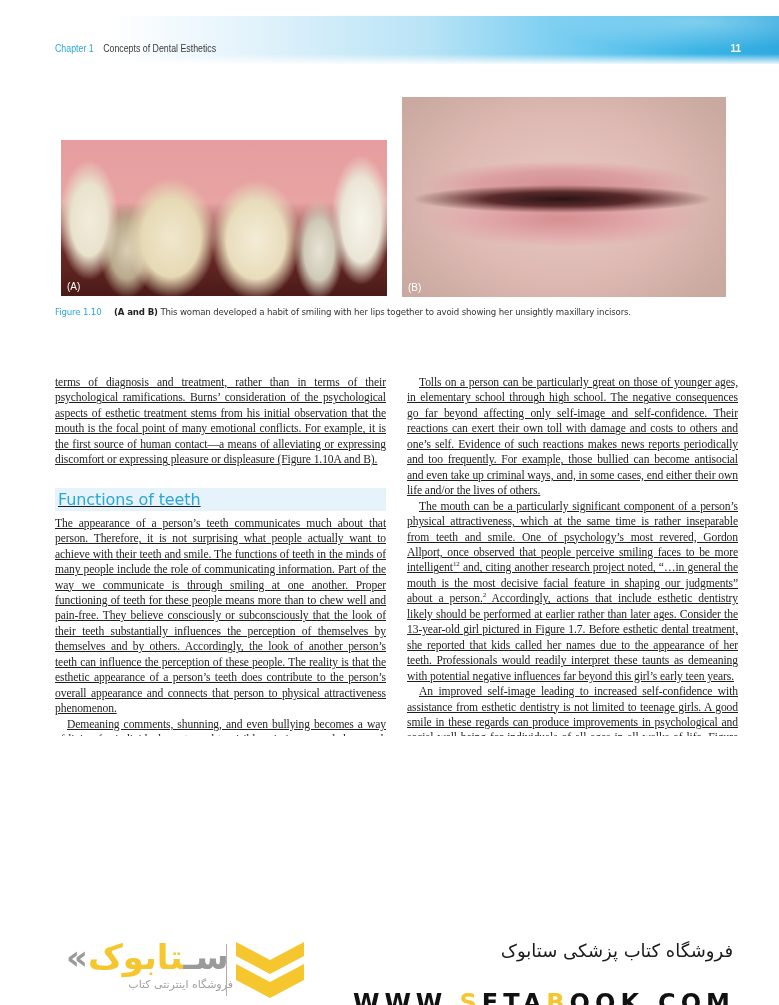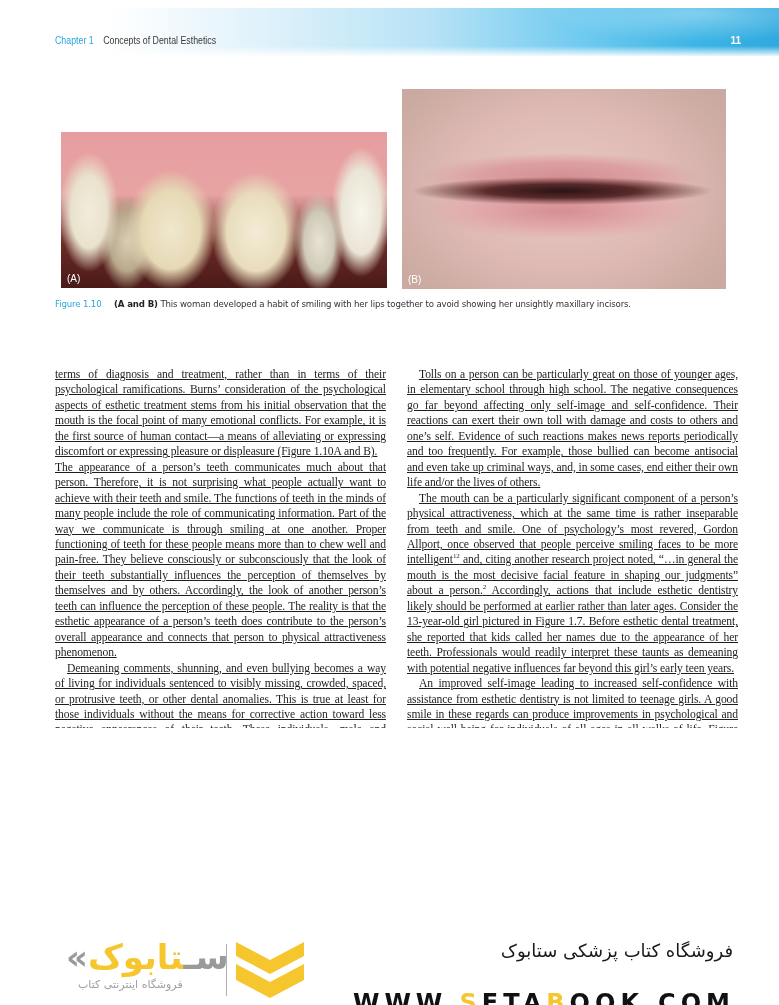--- a/index.html
+++ b/index.html
@@ -3,21 +3,21 @@
 <meta charset="utf-8">
 <style>
   html, body { margin: 0; padding: 0; }
   body {
     width: 779px; height: 1005px; overflow: hidden; position: relative;
     background: #ffffff;
     font-family: "Liberation Serif", "DejaVu Serif", serif;
     color: #1d1d1d;
   }
   .page {
-    position: absolute; left: 0; top: 8px; width: 779px; height: 720px; overflow: hidden;
+    position: absolute; left: 0; top: 16px; width: 779px; height: 720px; overflow: hidden;
     background: #ffffff;
   }
   .header-band {
     position: absolute; left: 0; top: 0; width: 779px; height: 48px;
     background:
       radial-gradient(ellipse 220px 40px at 700px 6px, rgba(255,255,255,0.35), rgba(255,255,255,0) 70%),
       linear-gradient(90deg, #ffffff 0%, #ffffff 14%, #e3f3fb 32%, #b8e3f6 55%, #6fcaf0 75%, #3bb4e5 90%, #2fa9df 100%);
   }
   .header-band::after {
     content: ""; position: absolute; left: 0; right: 0; bottom: 0; height: 10px;
@@ -108,21 +108,21 @@
   .watermark {
     position: absolute; left: 0; top: 928px; width: 779px; height: 89px; background: #ffffff;
   }
   .wm-logo-text {
     position: absolute; left: 66px; top: 10px;
     font-family: "DejaVu Sans", sans-serif; font-size: 34px; font-weight: bold;
     color: #9a9a9a; letter-spacing: -2px; line-height: 38px;
   }
   .wm-logo-text .yel { color: #f6c62e; }
   .wm-logo-sub {
-    position: absolute; left: 78px; top: 50px; width: 140px; text-align: left;
+    position: absolute; left: 93px; top: 50px; width: 140px; text-align: right;
     font-family: "DejaVu Sans", sans-serif; font-size: 11px; color: #a0a0a0; direction: rtl;
   }
   .wm-divider {
     position: absolute; left: 226px; top: 16px; width: 1px; height: 52px; background: #b0b0b0;
   }
   .wm-chevron {
     position: absolute; left: 236px; top: 14px; width: 68px; height: 56px;
   }
   .wm-persian {
     position: absolute; right: 46px; top: 12px;
@@ -154,20 +154,21 @@
   </div>
 
   <div class="caption">
     <span class="fig-num">Figure 1.10</span>
     <span class="fig-bold">(A and B)</span>
     <span>This woman developed a habit of smiling with her lips together to avoid showing her unsightly maxillary incisors.</span>
   </div>
 
   <div class="column col-left">
     <p>terms of diagnosis and treatment, rather than in terms of their psychological ramifications. Burns’ consideration of the psychological aspects of esthetic treatment stems from his initial observation that the mouth is the focal point of many emotional conflicts. For example, it is the first source of human contact—a means of alleviating or expressing discomfort or expressing pleasure or displeasure (Figure 1.10A and B).</p>
+    <div class="section-head">Functions of teeth</div>
     <p>The appearance of a person’s teeth communicates much about that person. Therefore, it is not surprising what people actually want to achieve with their teeth and smile. The functions of teeth in the minds of many people include the role of communicating information. Part of the way we communicate is through smiling at one another. Proper functioning of teeth for these people means more than to chew well and pain-free. They believe consciously or subconsciously that the look of their teeth substantially influences the perception of themselves by themselves and by others. Accordingly, the look of another person’s teeth can influence the perception of these people. The reality is that the esthetic appearance of a person’s teeth does contribute to the person’s overall appearance and connects that person to physical attractiveness phenomenon.</p>
     <p class="indent">Demeaning comments, shunning, and even bullying becomes a way of living for individuals sentenced to visibly missing, crowded, spaced, or protrusive teeth, or other dental anomalies. This is true at least for those individuals without the means for corrective action toward less negative appearances of their teeth. These individuals—male and female, young and old—make ill-fated attempts to avoid those negative reactions. Typical attempts include avoiding all smiling for fear of showing their esthetically unappealing teeth, or concocting a smile that never shows teeth, or using a hand or napkin to cover the mouth while speaking face to face. As well as looking a bit foolish or robotic, their threat to, and resultant toll on, these individuals. The</p>
   </div>
 
   <div class="column col-right">
     <p class="indent">Tolls on a person can be particularly great on those of younger ages, in elementary school through high school. The negative consequences go far beyond affecting only self-image and self-confidence. Their reactions can exert their own toll with damage and costs to others and one’s self. Evidence of such reactions makes news reports periodically and too frequently. For example, those bullied can become antisocial and even take up criminal ways, and, in some cases, end either their own life and/or the lives of others.</p>
     <p class="indent"><span>The mouth can be a particularly significant component of a person’s physical attractiveness, which at the same time is rather inseparable from teeth and smile. One of psychology’s most revered, Gordon Allport, once observed that people perceive smiling faces to be more intelligent</span><sup style="font-size:7px;line-height:0">12</sup><span> and, citing another research project noted, “…in general the mouth is the most decisive facial feature in shaping our judgments” about a person.</span><sup style="font-size:7px;line-height:0">2</sup><span> Accordingly, actions that include esthetic dentistry likely should be performed at earlier rather than later ages. Consider the 13-year-old girl pictured in Figure 1.7. Before esthetic dental treatment, she reported that kids called her names due to the appearance of her teeth. Professionals would readily interpret these taunts as demeaning with potential negative influences far beyond this girl’s early teen years.</span></p>
     <p class="indent">An improved self-image leading to increased self-confidence with assistance from esthetic dentistry is not limited to teenage girls. A good smile in these regards can produce improvements in psychological and social well-being for individuals of all ages in all walks of life. Figure 1.4A and B shows the before and after photos of teeth of an internationally accomplished ice skater, mid-20s in age, reported to have gained a new sense of self-confidence after cosmetic dentistry transformed her unpleasing smile into a much more appealing smile.</p>
     <div class="sub-head">Personal values</div>
     <p>The depth and breadth of a person’s physical attractiveness far exceeds first impressions. Hidden and not-so-hidden</p>

